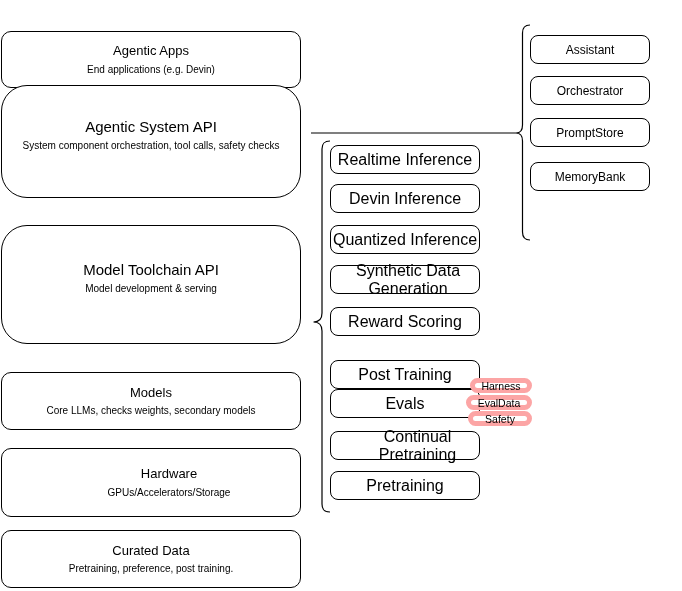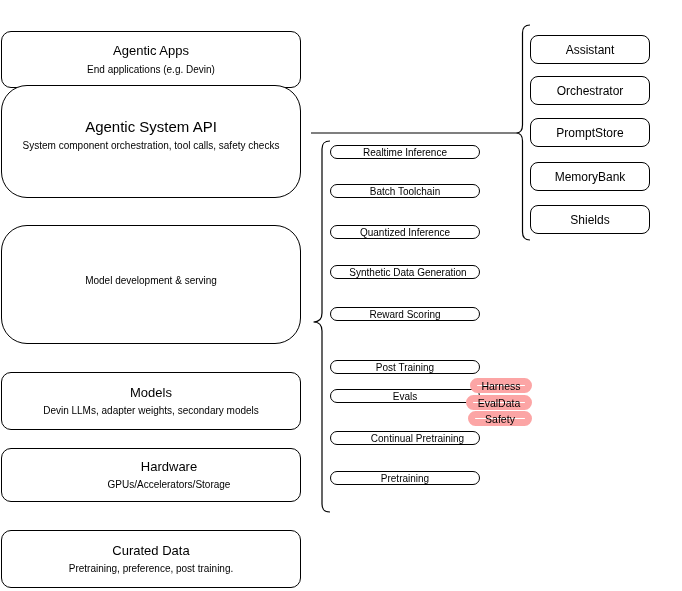--- a/index.html
+++ b/index.html
@@ -27,36 +27,36 @@
   .left-box { left: 1px; width: 300px; }
   .r-sm { border-radius: 10px; }
   .r-lg { border-radius: 26px; text-align: center; }
   .pad-up { padding-bottom: 14px; }
   .title-sm { font-size: 13px; line-height: 1.15; }
   .title-lg { font-size: 15px; line-height: 1.15; }
   .subtitle { font-size: 10px; line-height: 1.1; margin-top: 5px; white-space: nowrap; }
   .chip {
     left: 330px;
     width: 150px;
-    height: 14px;
+    height: 29px;
     border-radius: 8px;
-    font-size: 10px;
+    font-size: 16px;
   }
   .rightchip {
     left: 530px;
     width: 120px;
     height: 29px;
     border-radius: 8px;
     font-size: 12px;
   }
   .pill {
     position: absolute;
     box-sizing: border-box;
     background: #ffffff;
-    border: 7px solid #fca5a5;
+    border: 5px solid #fca5a5;
     border-radius: 9px;
     display: flex;
     align-items: center;
     justify-content: center;
     font-size: 10.5px;
     z-index: 4;
   }
   .connectors {
     position: absolute;
     left: 0; top: 0;
@@ -86,45 +86,46 @@
     <div class="title-sm">Agentic Apps</div>
     <div class="subtitle">End applications (e.g. Devin)</div>
   </div>
 
   <div class="node left-box r-lg pad-up" style="top:85px; height:113px;">
     <div class="title-lg">Agentic System API</div>
     <div class="subtitle">System component orchestration, tool calls, safety checks</div>
   </div>
 
   <div class="node left-box r-lg pad-up" style="top:225px; height:119px;">
+    <div class="title-lg">Model Toolchain API</div>
     <div class="subtitle">Model development &amp; serving</div>
   </div>
 
   <div class="node left-box r-sm" style="top:372px; height:58px;">
     <div class="title-sm">Models</div>
-    <div class="subtitle">Devin LLMs, adapter weights, secondary models</div>
+    <div class="subtitle">Core LLMs, checks weights, secondary models</div>
   </div>
 
-  <div class="node left-box r-sm" style="top:448px; height:54px;padding-left:36px;">
+  <div class="node left-box r-sm" style="top:448px; height:69px;padding-left:36px;">
     <div class="title-sm">Hardware</div>
     <div class="subtitle">GPUs/Accelerators/Storage</div>
   </div>
 
   <div class="node left-box r-sm" style="top:530px; height:58px;">
     <div class="title-sm">Curated Data</div>
     <div class="subtitle">Pretraining, preference, post training.</div>
   </div>
 
   <div class="node chip" style="top:145px;">
     <span>Realtime Inference</span>
   </div>
   <div class="node chip" style="top:184px;">
-    <span>Batch Toolchain</span>
+    <span>Devin Inference</span>
   </div>
-  <div class="node chip" style="top:225px;border-radius:13px;">
+  <div class="node chip" style="top:225px;">
     <span>Quantized Inference</span>
   </div>
   <div class="node chip" style="top:265px;padding-left:6px;">
     <span>Synthetic Data Generation</span>
   </div>
   <div class="node chip" style="top:307px;text-align:right;">
     <span>Reward Scoring</span>
   </div>
   <div class="node chip" style="top:360px;">
     <span>Post Training</span>
@@ -154,17 +155,14 @@
   </div>
   <div class="node rightchip" style="top:76px;text-align:center;">
     <span>Orchestrator</span>
   </div>
   <div class="node rightchip" style="top:118px;">
     <span>PromptStore</span>
   </div>
   <div class="node rightchip" style="top:162px;">
     <span>MemoryBank</span>
   </div>
-  <div class="node rightchip" style="top:205px;">
-    <span>Shields</span>
-  </div>
 
 </div>
 
 </body></html>

